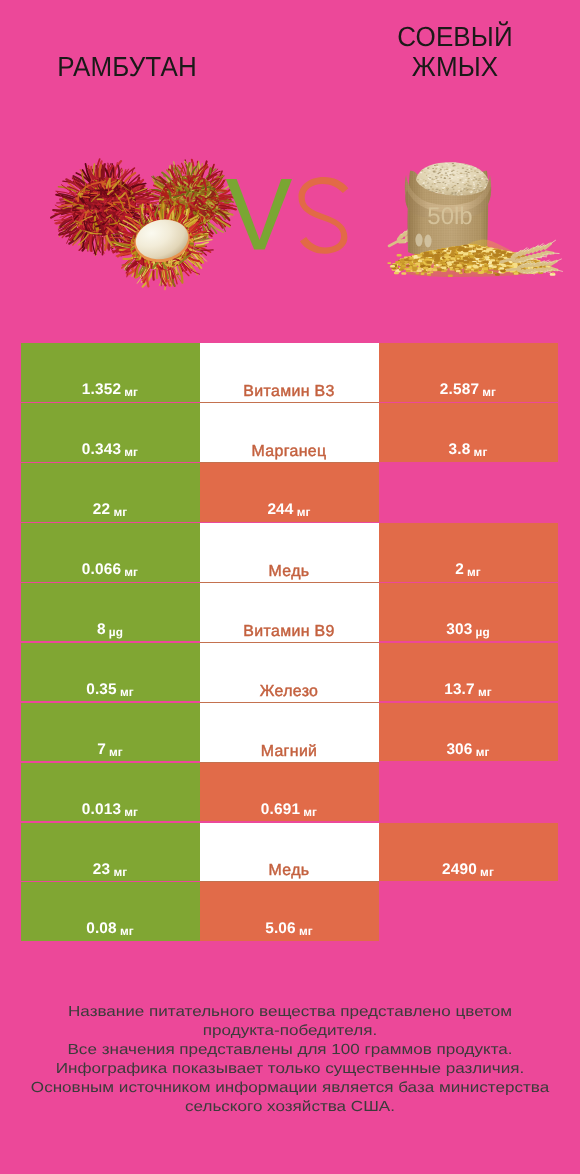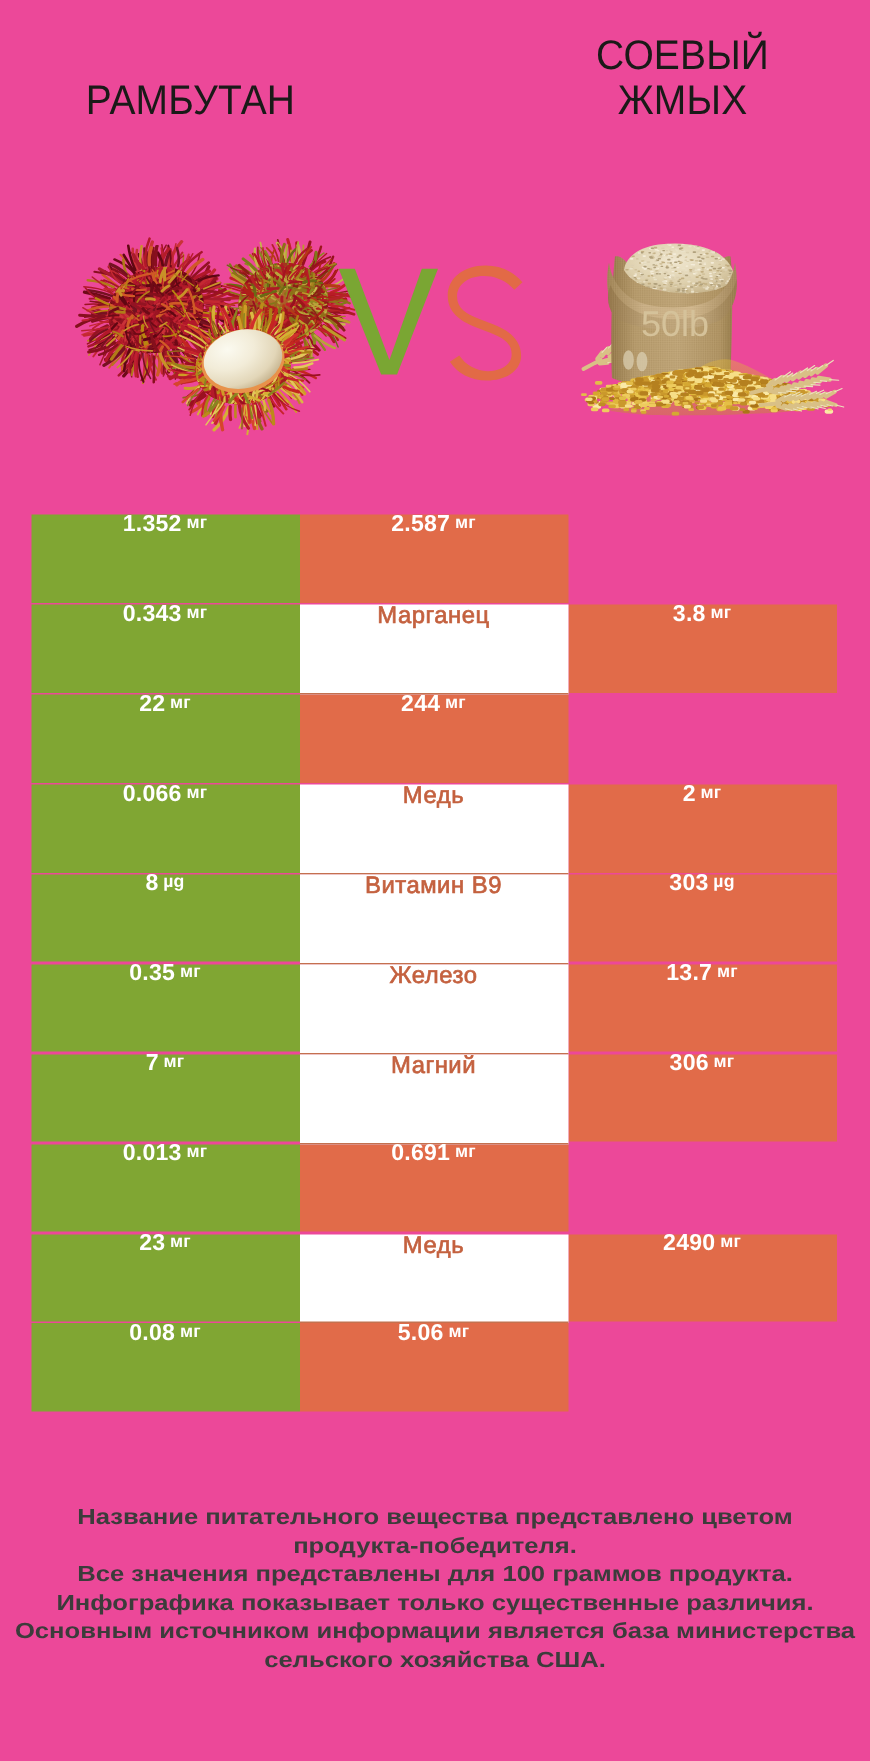--- a/index.html
+++ b/index.html
@@ -8,33 +8,33 @@
   .page{position:relative;width:580px;height:1174px;background:#ec4899;overflow:hidden}
 
   .title{position:absolute;text-align:center;color:#1a1a18;font-weight:400;font-size:26px;line-height:27.5px;letter-spacing:0.1px;transform:scaleY(1.06);transform-origin:top center}
   .title.left{left:0;top:52.5px;width:254px}
   .title.right{left:328px;top:23px;width:254px}
 
   .hero{position:absolute;left:0;top:0;width:580px;height:330px}
 
   .table{position:absolute;left:20.5px;top:343.4px;width:537px}
   .row{display:flex;height:59.9px}
-  .cell{width:179px;height:58.5px;display:flex;align-items:flex-start;justify-content:center;text-align:center}
+  .cell{width:179px;height:58.5px;display:flex;align-items:flex-end;justify-content:center;text-align:center}
   .cell.left{background:#80a633;color:#fff}
   .cell.right{background:#e16b49;color:#fff}
   .cell.mid{background:#fff;color:#c4613f;font-weight:400;font-size:15.9px;letter-spacing:.35px;
             -webkit-text-stroke:.45px #c4613f;
             border-bottom:1px solid #c4714f;position:relative;height:59.9px}
   .cell span{position:relative;top:-2.5px}
   .cell.mid span{top:-1px}
   .val{font-weight:700;font-size:15.4px;letter-spacing:.15px}
   .unit{font-weight:700;font-size:11.8px;margin-left:3.2px;letter-spacing:.1px}
 
   .footer{position:absolute;left:0;top:1003px;width:580px;text-align:center;color:#3c3c3b;
-          font-size:14.6px;line-height:19.1px;font-weight:700}
+          font-size:14.6px;line-height:19.1px;font-weight:400}
   .footer div{transform:scaleX(1.17);transform-origin:center}
 </style>
 </head>
 <body>
 
 <div class="page">
 
   <div class="title left">РАМБУТАН</div>
   <div class="title right"><span>СОЕВЫЙ</span><br><span>ЖМЫХ</span></div>
 
@@ -649,20 +649,23 @@
       <path transform="translate(1.5,1.2) translate(0,215) scale(1,0.935) translate(0,-215)" d="M341.4 190.3c-5.6-6.5-12.9-9.8-20.5-9.7-10.2.1-17.6 6-17.7 14.4-.1 8.6 5.9 12.5 14.9 16.3l9.1 3.7c10.9 4.4 18.7 11.3 18.7 22.5 0 11.2-10.9 17.6-22.7 17.6-11.1 0-19.9-5.3-24.8-13.4l6.3-4.4c4.1 6.7 11.3 11.1 18.9 11.1 8.9 0 16-4.4 16-12 0-8-5.8-12-14.8-15.6l-9.1-3.7c-10.8-4.4-18.8-10.8-18.7-22.6.1-12.5 10.7-21.3 25-21.4 9.7-.1 18.6 4.1 24.8 11.9z" fill="#e26a46"></path>
     </g>
   </svg>
 
   <div class="table">
       <div class="row">
         <div class="cell left">
           <span class="val">1.352</span>
           <span class="unit">мг</span>
         </div>
+        <div class="cell mid">
+          <span>Витамин B3</span>
+        </div>
         <div class="cell right">
           <span class="val">2.587</span>
           <span class="unit">мг</span>
         </div>
       </div>
       <div class="row">
         <div class="cell left">
           <span class="val">0.343</span>
           <span class="unit">мг</span>
         </div>

